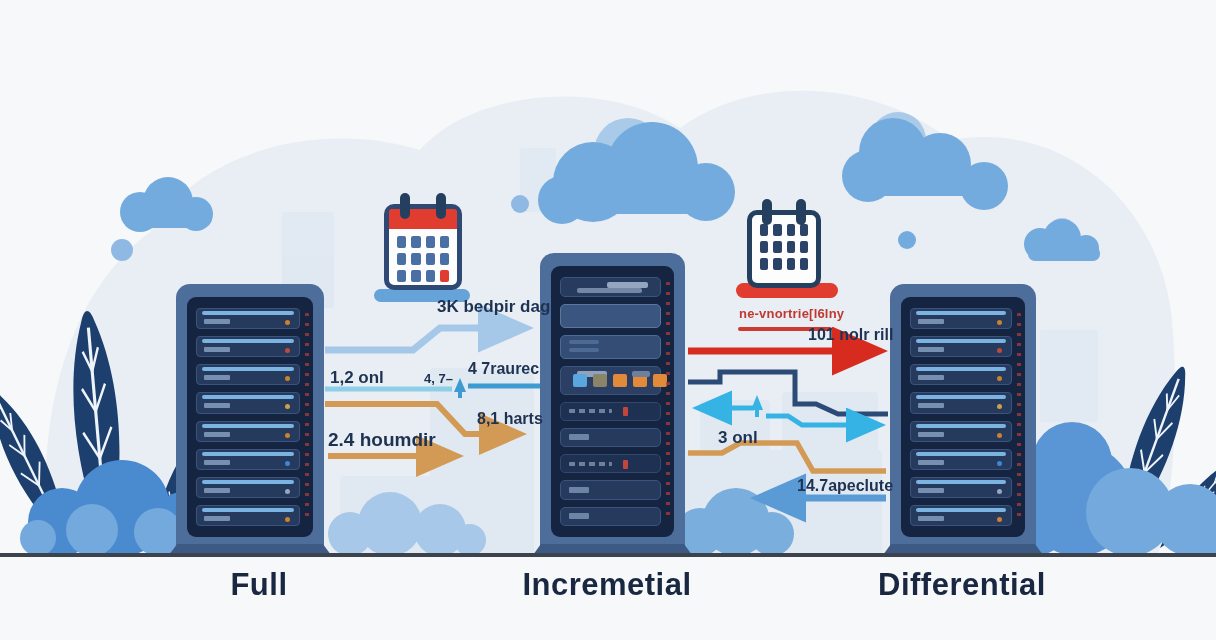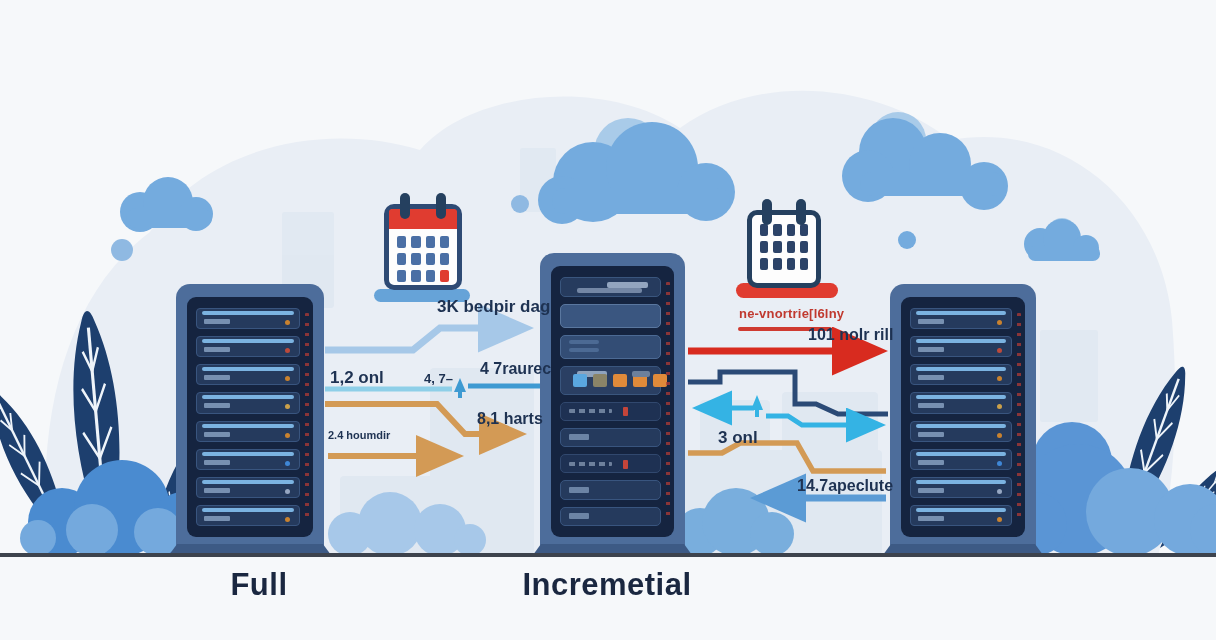--- a/index.html
+++ b/index.html
@@ -330,26 +330,27 @@
         <div class="cal-cell" style="background: rgb(44, 67, 104);"></div>
         <div class="cal-cell" style="background: rgb(44, 67, 104);"></div>
         <div class="cal-cell" style="background: rgb(44, 67, 104);"></div>
         <div class="cal-cell" style="background: rgb(44, 67, 104);"></div>
       </div>
   </div>
 
   <div class="ann" style="left:330px;top:324px;font-size:17px;margin-top:44px;">1,2 onl</div>
   <div class="ann" style="left:437px;top:297px;font-size:17px;">3K bedpir dag</div>
   <div class="ann small" style="left:424px;top:371px;">4, 7–</div>
-  <div class="ann" style="left:468px;top:360px;font-size:16px;margin-left:12px;">4 7raurec</div>
+  <div class="ann" style="left:468px;top:360px;font-size:16px;">4 7raurec</div>
   <div class="ann" style="left:477px;top:410px;font-size:16px;">8,1 harts</div>
-  <div class="ann" style="left:328px;top:429px;font-size:11px;text-align:center;">2.4 houmdir</div>
+  <div class="ann" style="left:328px;top:429px;font-size:19px;text-align:center;">2.4 houmdir</div>
 
   <div class="ann red" style="left:739px;top:306px;">ne-vnortrie[l6lny</div>
   <div class="underbar" style="left:738px;top:327px;width:94px;"></div>
   <div class="ann" style="left:808px;top:326px;font-size:16px;">101 nolr rill</div>
   <div class="ann" style="left:690px;top:428px;font-size:17px;margin-left:28px;">3 onl</div>
   <div class="ann" style="left:797px;top:477px;font-size:16px;text-align:right;">14.7apeclute</div>
 
   <div class="ground"></div>
   <div class="title" style="left:99px;">Full</div>
   <div class="title" style="left:447px;">Incremetial</div>
+  <div class="title" style="left:802px;">Differential</div>
 </div>
 
 </body></html>

